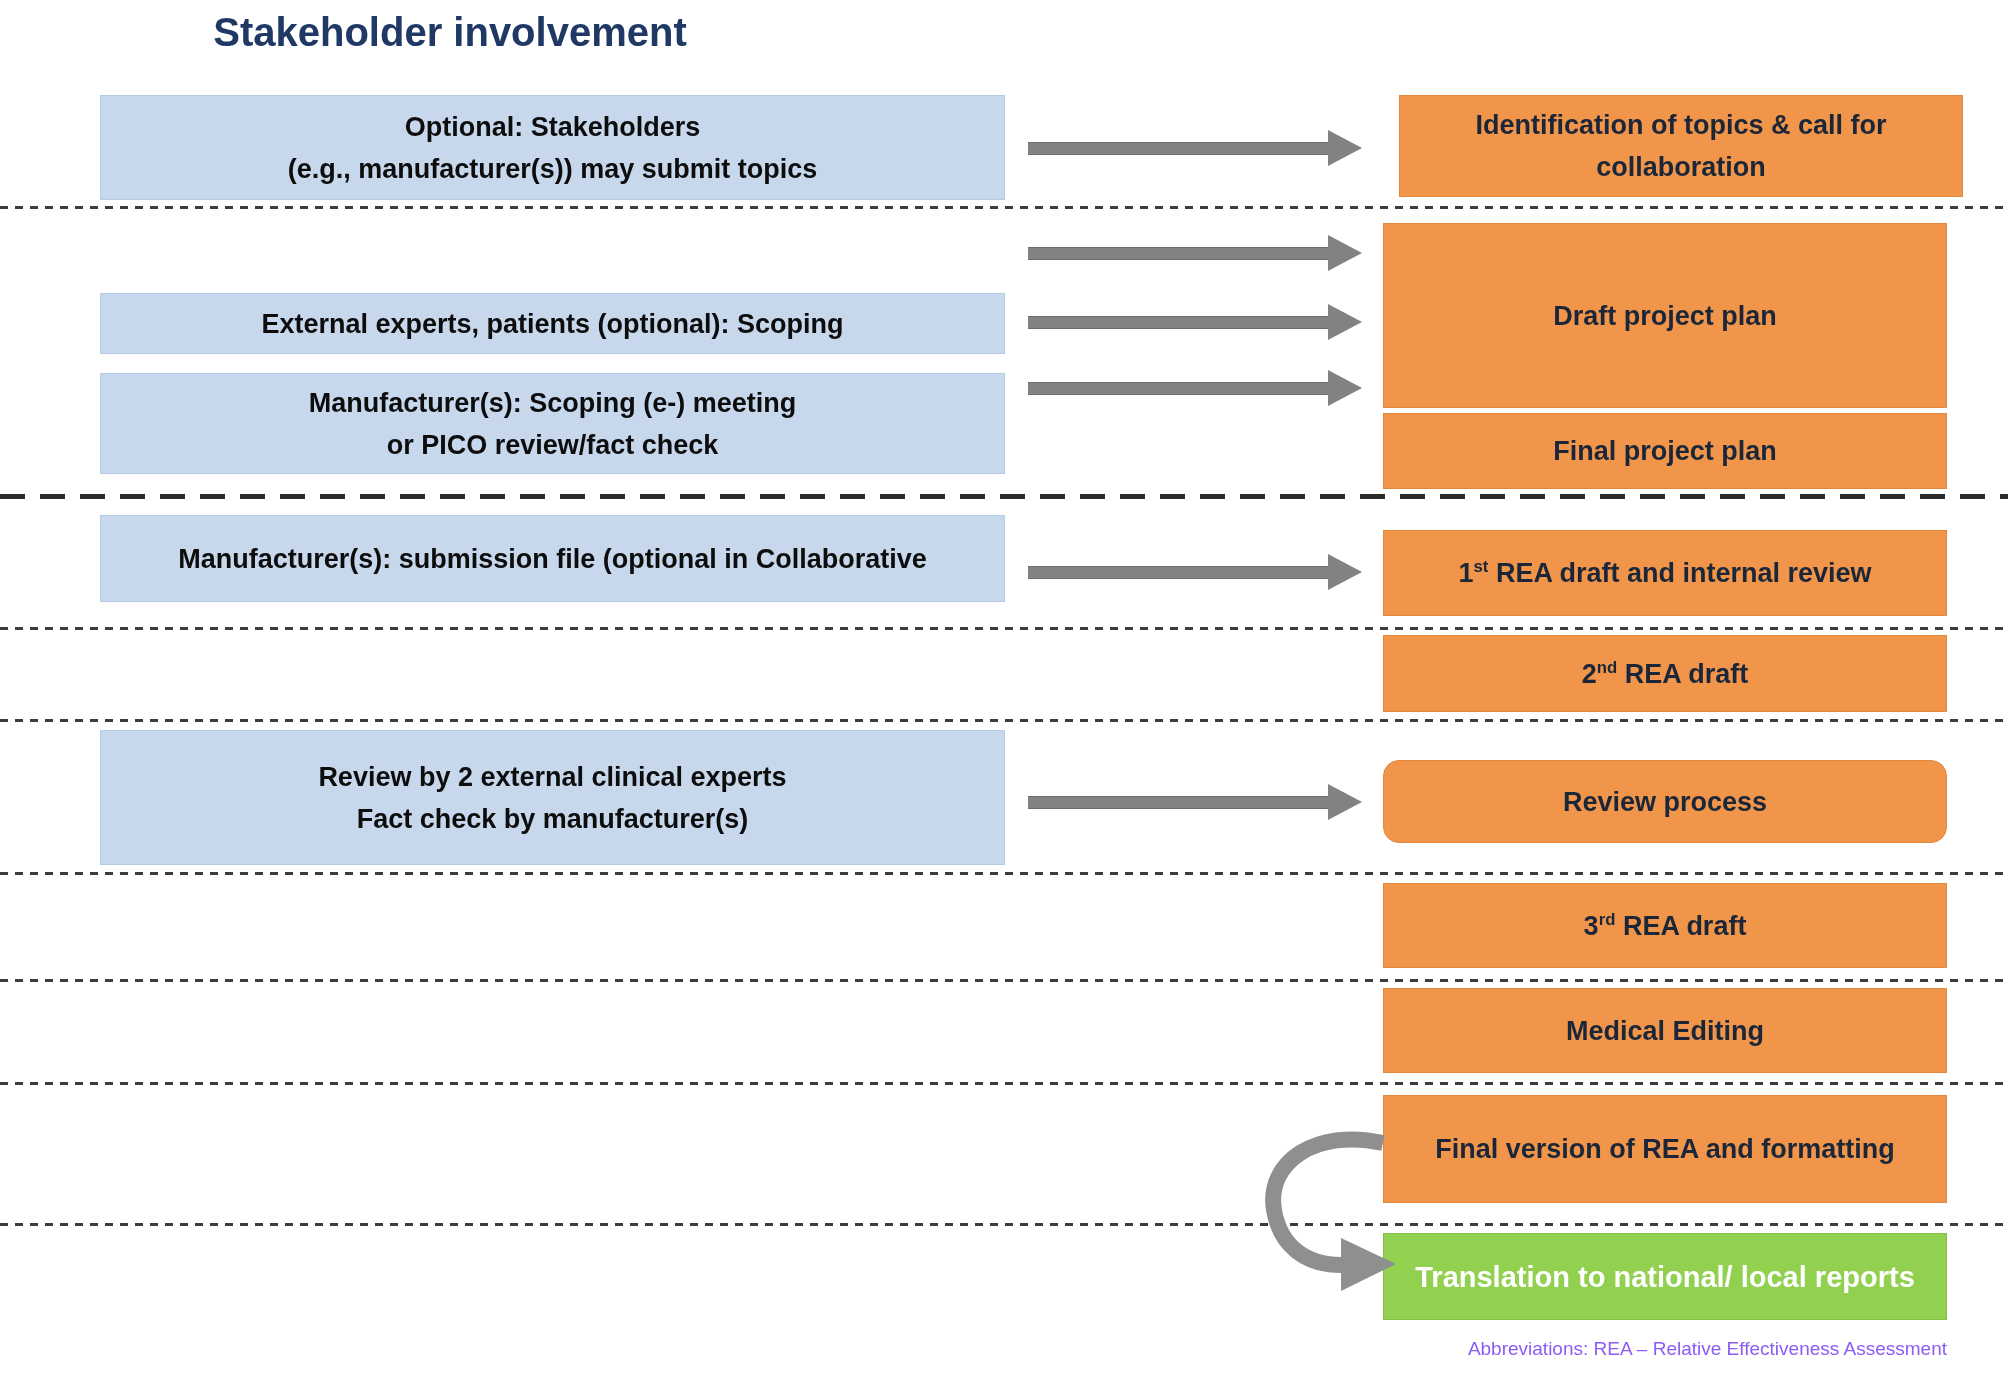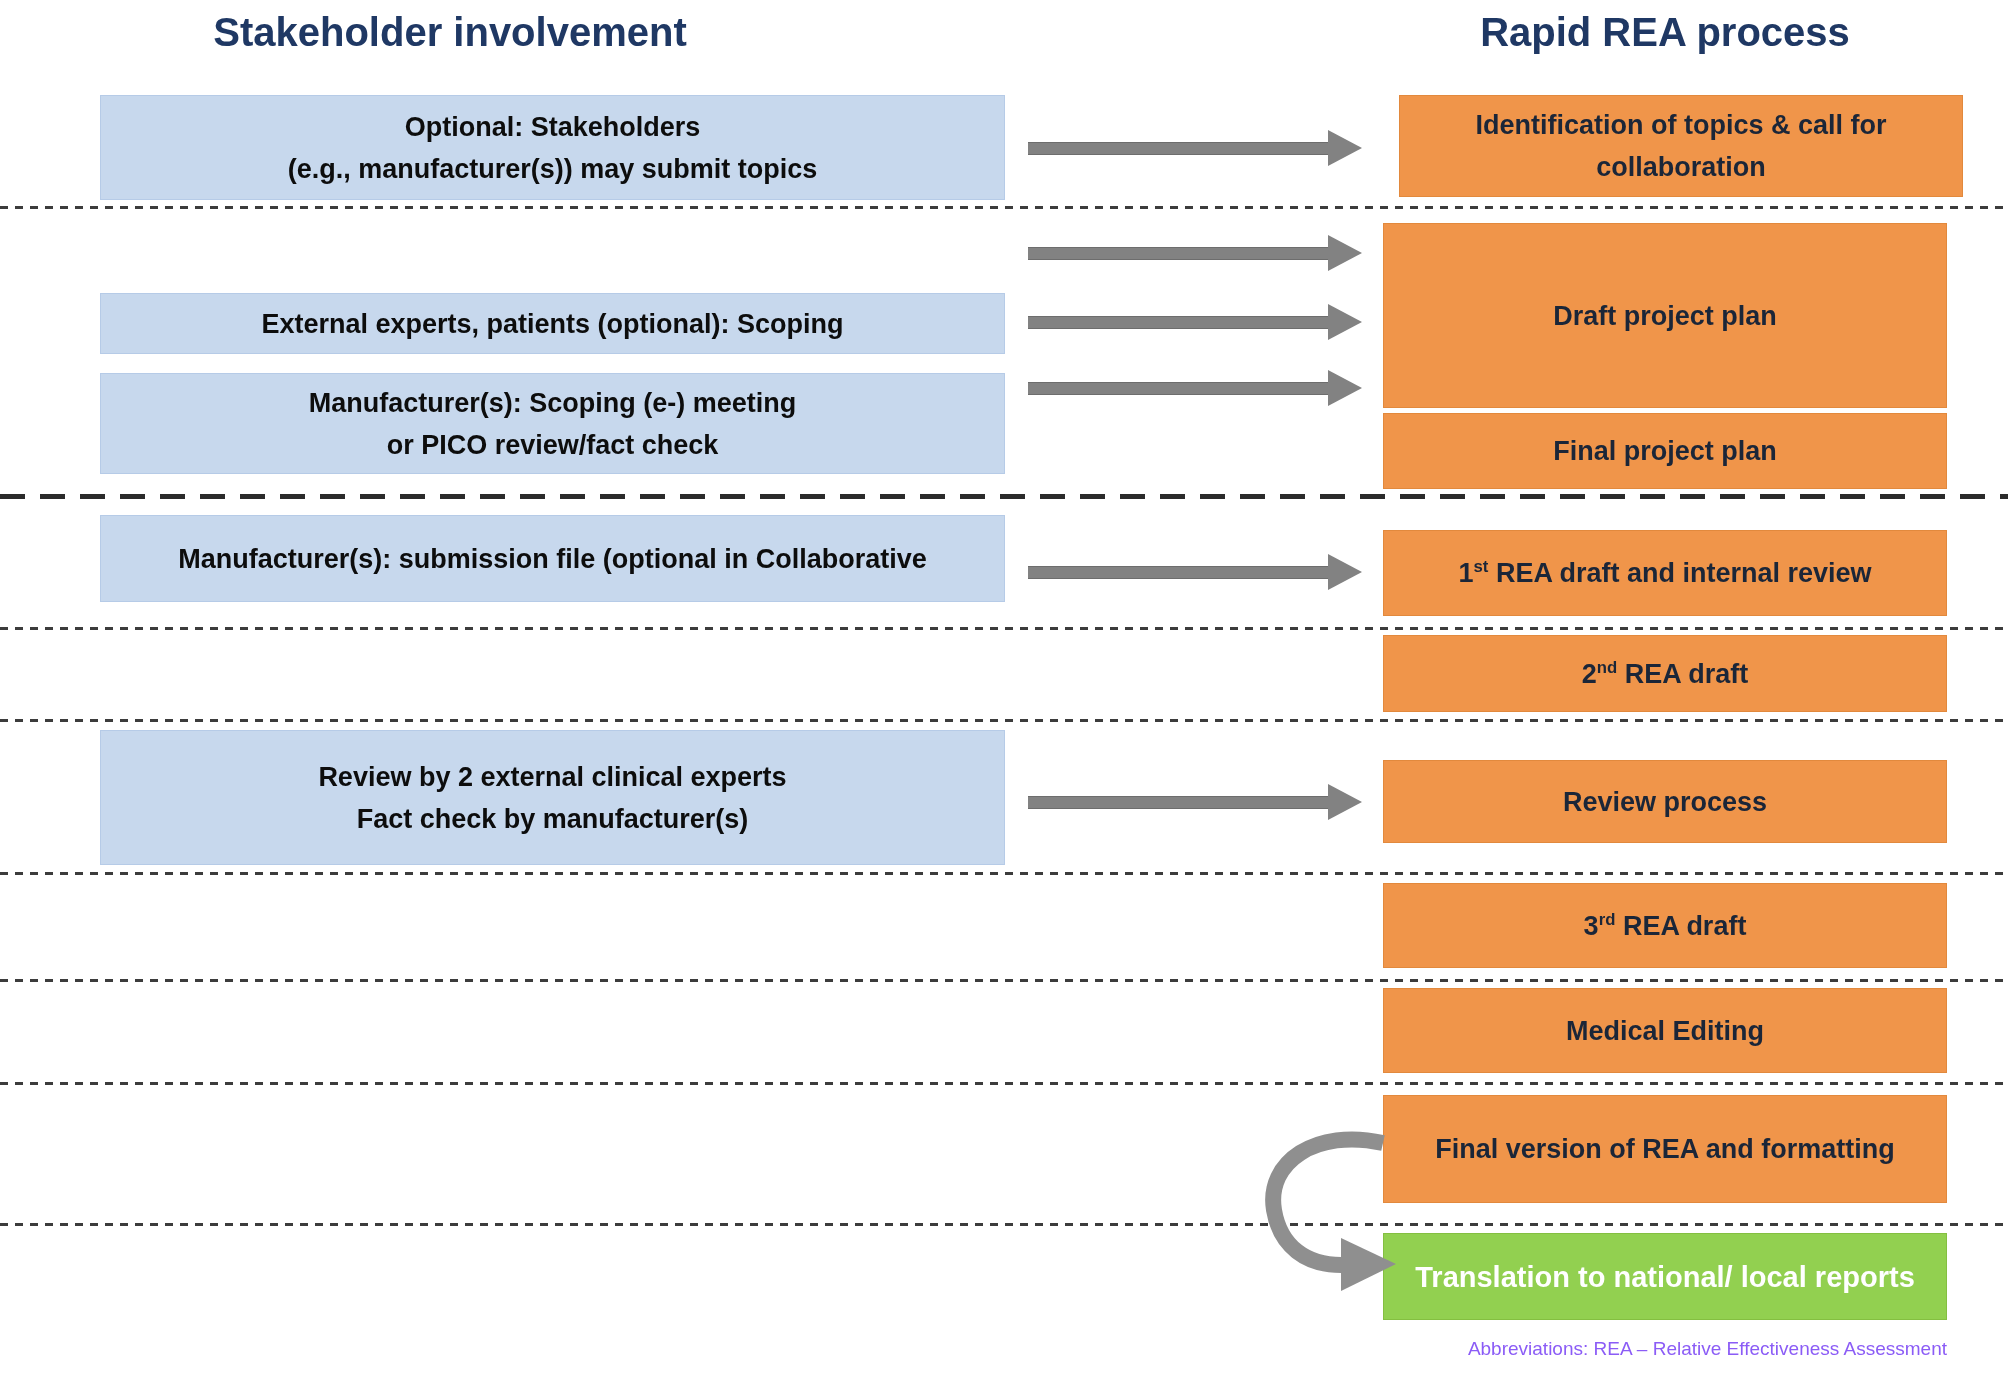--- a/index.html
+++ b/index.html
@@ -63,21 +63,20 @@
     position:absolute;left:1383px;top:1338px;width:564px;
     text-align:right;font-size:19px;color:#8b5cf6;font-weight:normal;
   }
 </style>
 </head>
 <body>
 
 <div id="canvas" style="--title: #1f3864; --blue-box: #c7d8ed; --orange-box: #f0954a; --green-box: #92d050; --arrow: #828282;">
 
   <div class="col-title" style="left:95px;width:710px;">Stakeholder involvement</div>
-  <div class="col-title" style="left:1383px;width:564px;">Rapid REA process</div>
 
   <div class="dash" style="top:206px;"></div>
   <div class="dash-thick" style="top:494px;"></div>
   <div class="dash" style="top:627px;"></div>
   <div class="dash" style="top:719px;"></div>
   <div class="dash" style="top:872px;"></div>
   <div class="dash" style="top:979px;"></div>
   <div class="dash" style="top:1082px;"></div>
   <div class="dash" style="top:1223px;"></div>
 
@@ -109,21 +108,21 @@
   </div>
   <div class="box orange" style="top:413px;height:76px;">
     <div>Final project plan</div>
   </div>
   <div class="box orange" style="top:530px;height:86px;">
     <div><span>1</span><sup>st</sup><span> REA draft and internal review</span></div>
   </div>
   <div class="box orange" style="top:635px;height:77px;">
     <div><span>2</span><sup>nd</sup><span> REA draft</span></div>
   </div>
-  <div class="box orange" style="top:760px;height:83px;">
+  <div class="box orange" style="top:760px;height:83px;border-radius:16px;">
     <div>Review process</div>
   </div>
   <div class="box orange" style="top:883px;height:85px;">
     <div><span>3</span><sup>rd</sup><span> REA draft</span></div>
   </div>
   <div class="box orange" style="top:988px;height:85px;">
     <div>Medical Editing</div>
   </div>
   <div class="box orange" style="top:1095px;height:108px;">
     <div>Final version of REA and formatting</div>

